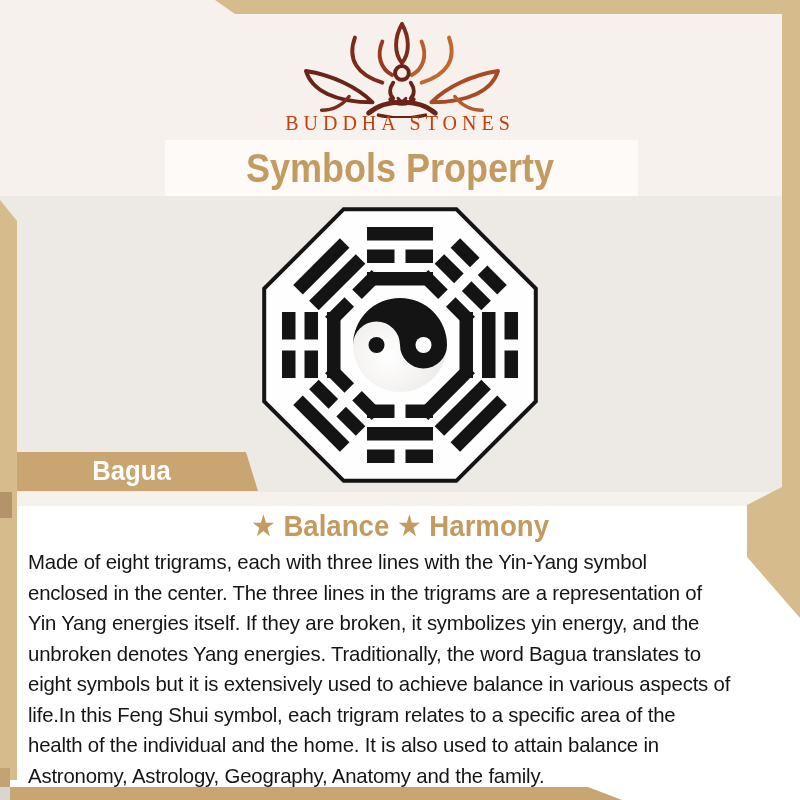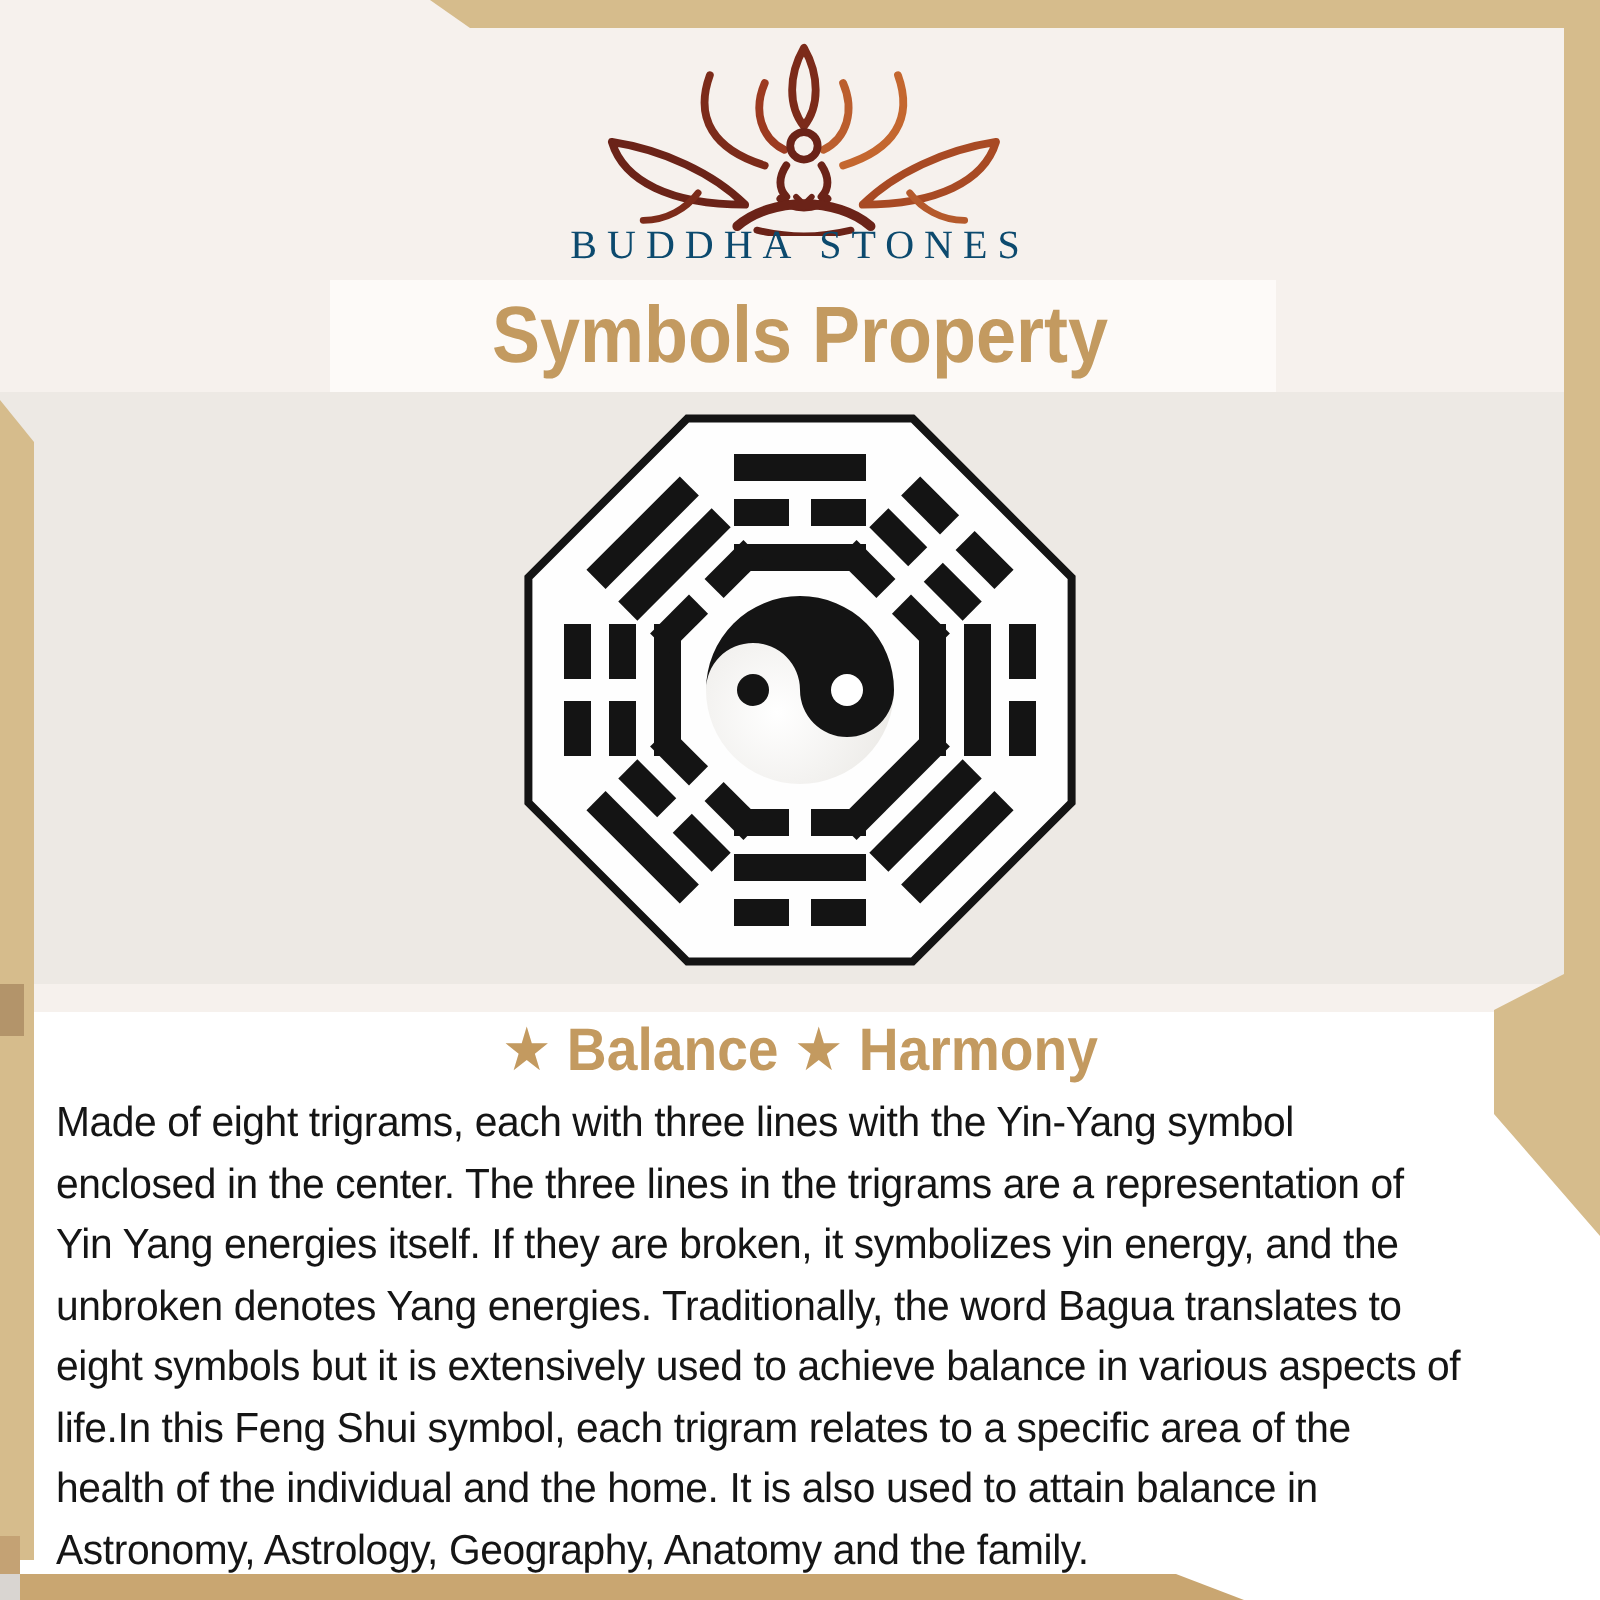--- a/index.html
+++ b/index.html
@@ -11,21 +11,21 @@
   html,body{margin:0;padding:0;}
   #stage{position:relative;width:800px;height:800px;overflow:hidden;
          background:var(--bg_top);font-family:"Liberation Sans",sans-serif;}
   .abs{position:absolute;}
   #mid-area{left:0;top:196px;width:800px;height:296px;background:var(--bg_mid);}
   #transition-strip{left:0;top:492px;width:800px;height:14px;background:var(--bg_top);}
   #bottom-area{left:0;top:506px;width:800px;height:294px;background:var(--bg_bottom);}
   #headline-band{left:165px;top:140px;width:473px;height:56px;background:#fdfaf8;}
   #brand-name{left:0;top:112px;width:800px;text-align:center;
     font-family:"Liberation Serif",serif;font-size:20px;letter-spacing:5px;
-    color:#0c4a6e;}
+    color:#c2410c;}
   #page-title{left:0;top:146px;width:800px;text-align:center;font-weight:bold;
     font-size:40px;color:var(--gold_text);transform:scaleX(0.9);}
   #bagua-ribbon{left:17px;top:452px;width:241px;height:39px;background:var(--tan_ribbon);
     clip-path:polygon(0 0,95% 0,100% 100%,0 100%);}
   #bagua-label{width:229px;height:39px;line-height:39px;text-align:center;color:#fff;
     font-weight:bold;font-size:27px;transform:scaleX(0.95);}
   #tagline{left:0;top:508px;width:800px;text-align:center;font-weight:bold;
     font-size:30px;color:var(--gold_text);transform:scaleX(0.92);
     font-family:"Liberation Sans","DejaVu Sans",sans-serif;}
   #body-text{left:28px;top:547px;width:780px;transform:scaleX(0.97);
@@ -132,20 +132,23 @@
         </g>
       </g>
     <g>
       <circle cx="138" cy="138" r="47" fill="url(#yy-white)"></circle>
       <path d="M 91,138 A 47,47 0 0 1 185,138 A 23.5,23.5 0 0 1 138,138 A 23.5,23.5 0 0 0 91,138 Z" fill="var(--ink)"></path>
       <circle cx="161.5" cy="138" r="8" fill="#ffffff"></circle>
       <circle cx="114.5" cy="138" r="8" fill="var(--ink)"></circle>
     </g>
   </svg>
 
+  <div class="abs" id="bagua-ribbon">
+    <div id="bagua-label">Bagua</div>
+  </div>
 
   <div class="abs" id="tagline">★ Balance ★ Harmony</div>
   <div class="abs" id="body-text">
       <div class="body-line">Made of eight trigrams, each with three lines with the Yin-Yang symbol</div>
       <div class="body-line">enclosed in the center. The three lines in the trigrams are a representation of</div>
       <div class="body-line">Yin Yang energies itself. If they are broken, it symbolizes yin energy, and the</div>
       <div class="body-line">unbroken denotes Yang energies. Traditionally, the word Bagua translates to</div>
       <div class="body-line">eight symbols but it is extensively used to achieve balance in various aspects of</div>
       <div class="body-line">life.In this Feng Shui symbol, each trigram relates to a specific area of the</div>
       <div class="body-line">health of the individual and the home. It is also used to attain balance in</div>

